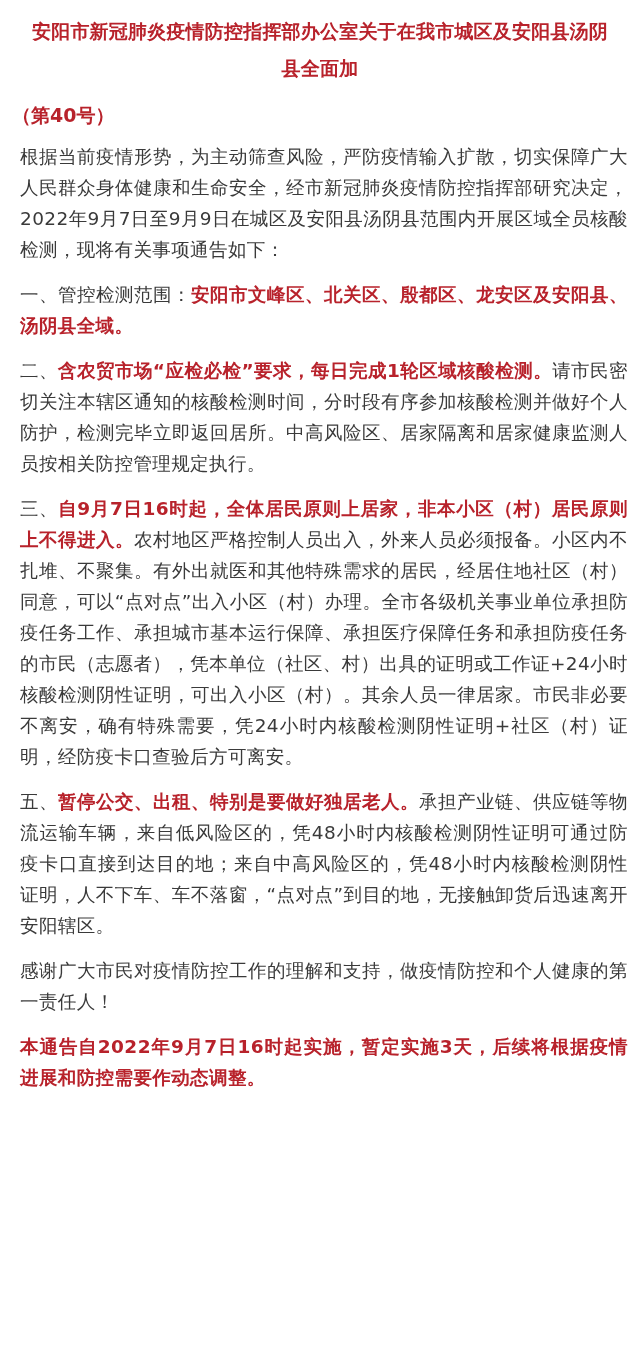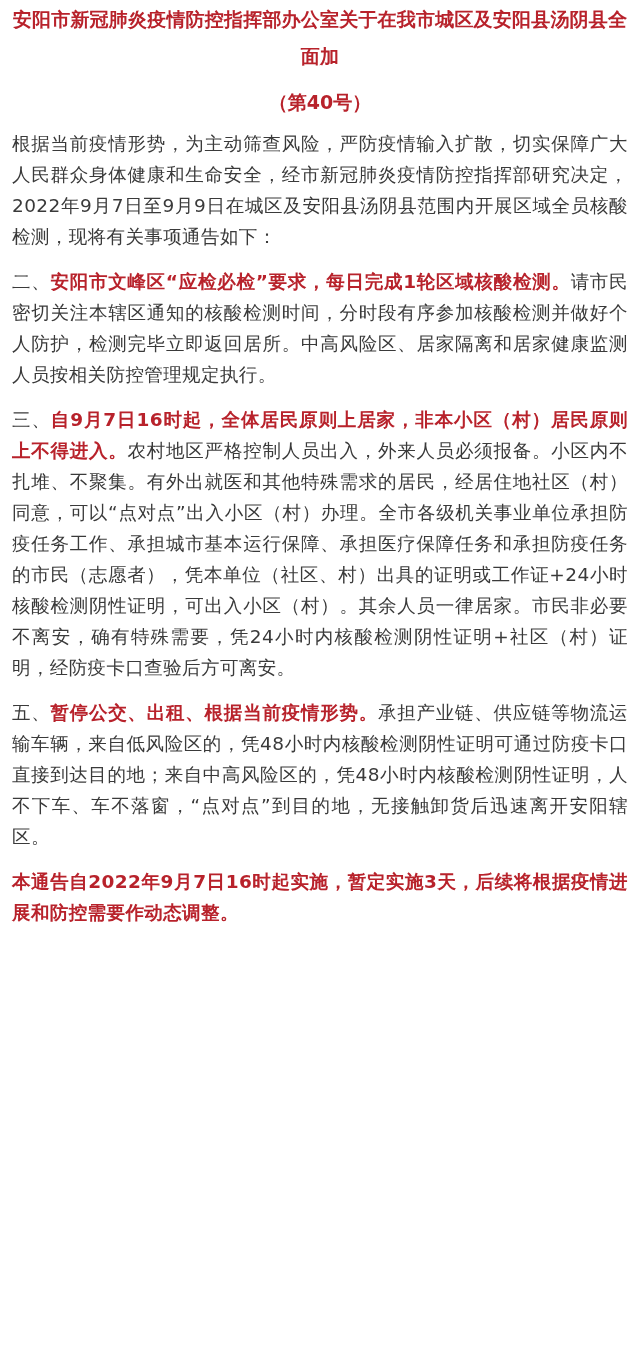--- a/index.html
+++ b/index.html
@@ -1,44 +1,48 @@
 <!DOCTYPE html>
 <html><head>
 <meta charset="utf-8">
 <style>
   html, body { margin:0; padding:0; background:#ffffff; }
   body { width:640px; height:1368px; overflow:hidden; font-family:"DejaVu Sans", "Liberation Sans", sans-serif; color:#3a3a3a; }
   .doc { padding:0 12px; box-sizing:border-box; width:640px; }
-  .title { text-align:center; color:#b8222b; font-weight:bold; font-size:19px; line-height:37px; margin:0; padding-top:1px; letter-spacing:0.2px; }
-  .issue { text-align:center; color:#b8222b; font-weight:bold; font-size:19px; line-height:32px; margin:11px 0 10px 0; }
-  p.para { margin:0 0 14px 0; font-size:18.5px; line-height:31px; text-align:justify; letter-spacing:0.4px; }
+  .title { text-align:center; color:#b8222b; font-weight:bold; font-size:19px; line-height:37px; margin:12px; padding-top:1px; letter-spacing:0.2px; }
+  .issue { text-align:left; color:#b8222b; font-weight:bold; font-size:19px; line-height:32px; margin:11px 0 10px 0; }
+  p.para { margin:0 0 14px 8px; font-size:18.5px; line-height:31px; text-align:justify; letter-spacing:0.4px; }
   .red { color:#b8222b; font-weight:bold; }
 </style>
 </head>
 <body>
 
 <div class="doc">
   <h1 class="title">
     <span>安阳市新冠肺炎疫情防控指挥部办公室关于在我市城区及安阳县汤阴县全面加</span><br>
   </h1>
   <div class="issue">（第40号）</div>
 
   <p class="para">根据当前疫情形势，为主动筛查风险，严防疫情输入扩散，切实保障广大人民群众身体健康和生命安全，经市新冠肺炎疫情防控指挥部研究决定，2022年9月7日至9月9日在城区及安阳县汤阴县范围内开展区域全员核酸检测，现将有关事项通告如下：</p>
 
+  <p class="para">
+    <span>一、管控检测范围：</span><span class="red">安阳市文峰区、北关区、殷都区、龙安区及安阳县、汤阴县全域。</span><span></span>
+  </p>
 
   <p class="para">
-    <span>二、</span><span class="red">安阳市文峰区“应检必检”要求，每日完成1轮区域核酸检测。</span><span>请市民密切关注本辖区通知的核酸检测时间，分时段有序参加核酸检测并做好个人防护，检测完毕立即返回居所。中高风险区、居家隔离和居家健康监测人员按相关防控管理规定执行。</span>
+    <span>二、</span><span class="red">含农贸市场“应检必检”要求，每日完成1轮区域核酸检测。</span><span>请市民密切关注本辖区通知的核酸检测时间，分时段有序参加核酸检测并做好个人防护，检测完毕立即返回居所。中高风险区、居家隔离和居家健康监测人员按相关防控管理规定执行。</span>
   </p>
 
   <p class="para">
     <span>三、</span><span class="red">自9月7日16时起，全体居民原则上居家，非本小区（村）居民原则上不得进入。</span><span>农村地区严格控制人员出入，外来人员必须报备。小区内不扎堆、不聚集。有外出就医和其他特殊需求的居民，经居住地社区（村）同意，可以“点对点”出入小区（村）办理。全市各级机关事业单位承担防疫任务工作、承担城市基本运行保障、承担医疗保障任务和承担防疫任务的市民（志愿者），凭本单位（社区、村）出具的证明或工作证+24小时核酸检测阴性证明，可出入小区（村）。其余人员一律居家。市民非必要不离安，确有特殊需要，凭24小时内核酸检测阴性证明+社区（村）证明，经防疫卡口查验后方可离安。</span>
   </p>
 
 
   <p class="para">
-    <span>五、</span><span class="red">暂停公交、出租、根据当前疫情形势。</span><span>承担产业链、供应链等物流运输车辆，来自低风险区的，凭48小时内核酸检测阴性证明可通过防疫卡口直接到达目的地；来自中高风险区的，凭48小时内核酸检测阴性证明，人不下车、车不落窗，“点对点”到目的地，无接触卸货后迅速离开安阳辖区。</span>
+    <span>五、</span><span class="red">暂停公交、出租、特别是要做好独居老人。</span><span>承担产业链、供应链等物流运输车辆，来自低风险区的，凭48小时内核酸检测阴性证明可通过防疫卡口直接到达目的地；来自中高风险区的，凭48小时内核酸检测阴性证明，人不下车、车不落窗，“点对点”到目的地，无接触卸货后迅速离开安阳辖区。</span>
   </p>
 
 
+  <p class="para">感谢广大市民对疫情防控工作的理解和支持，做疫情防控和个人健康的第一责任人！</p>
 
   <p class="para red">本通告自2022年9月7日16时起实施，暂定实施3天，后续将根据疫情进展和防控需要作动态调整。</p>
 
 </div>
 
 </body></html>

